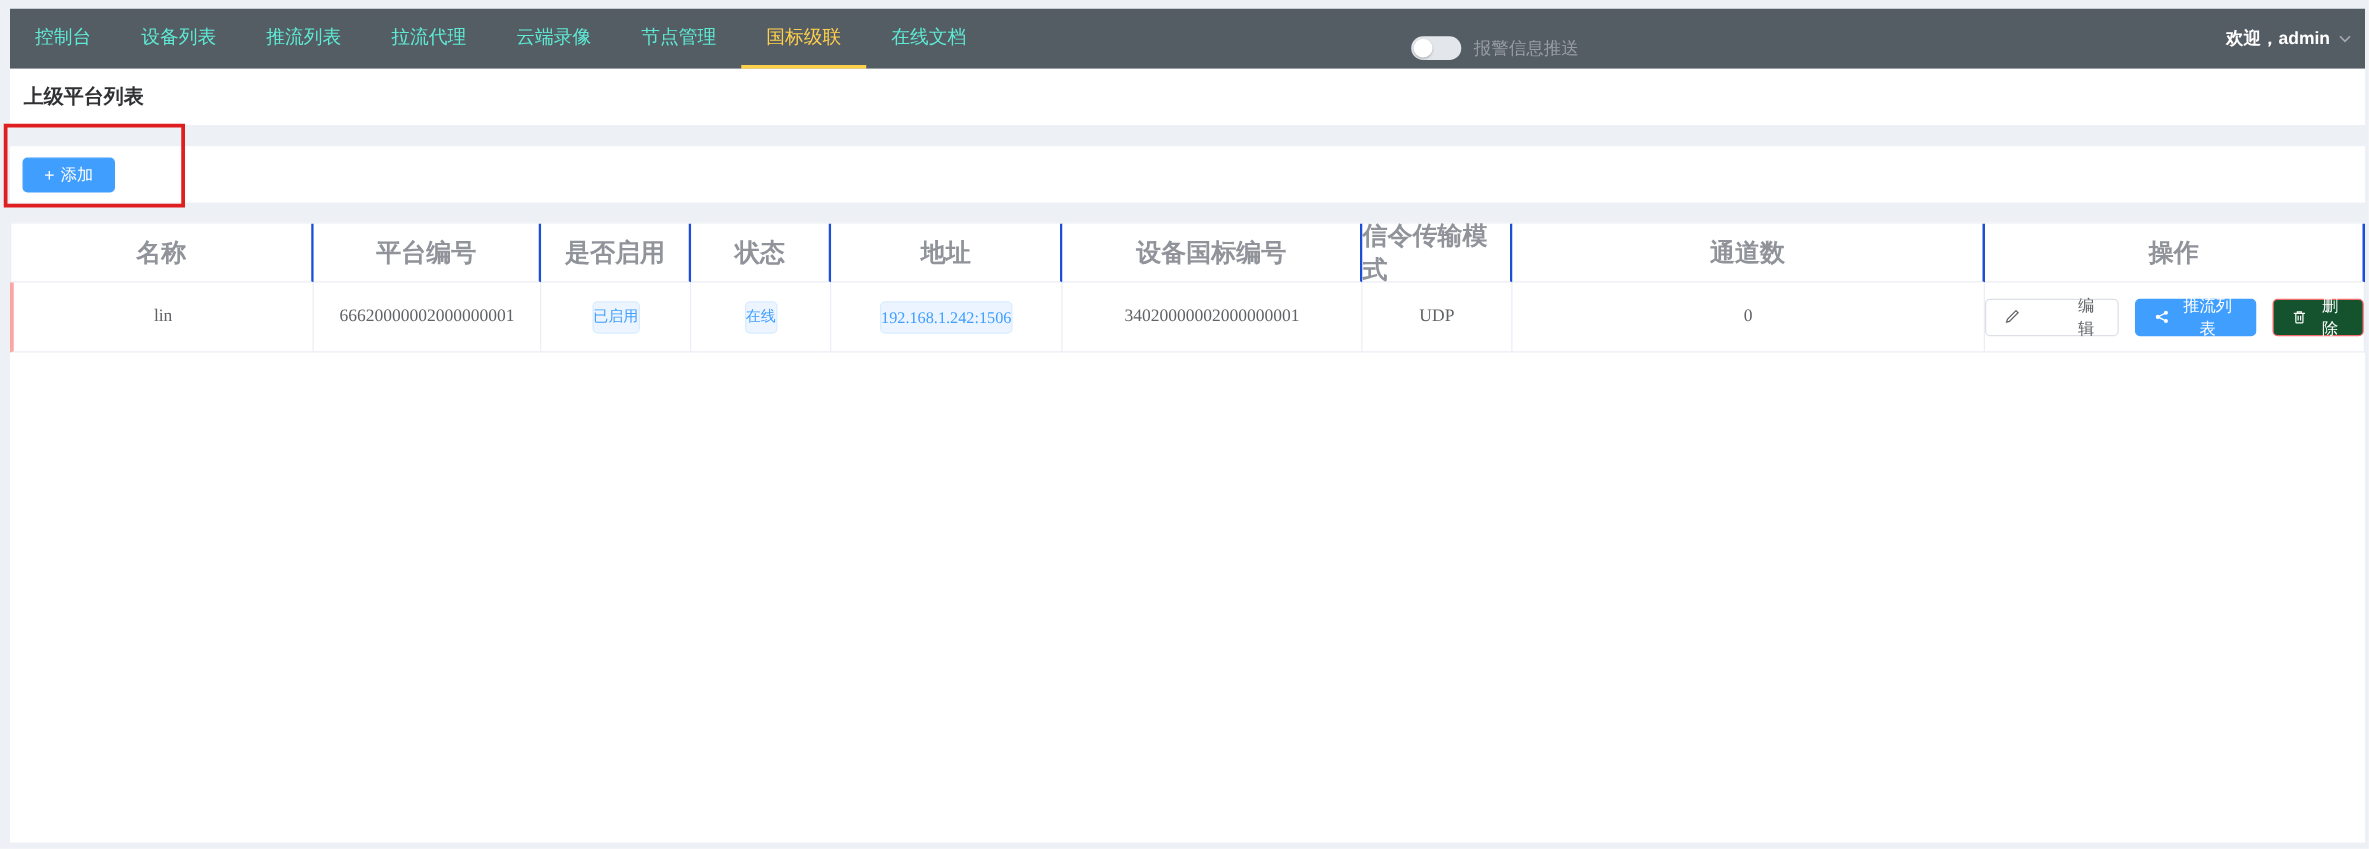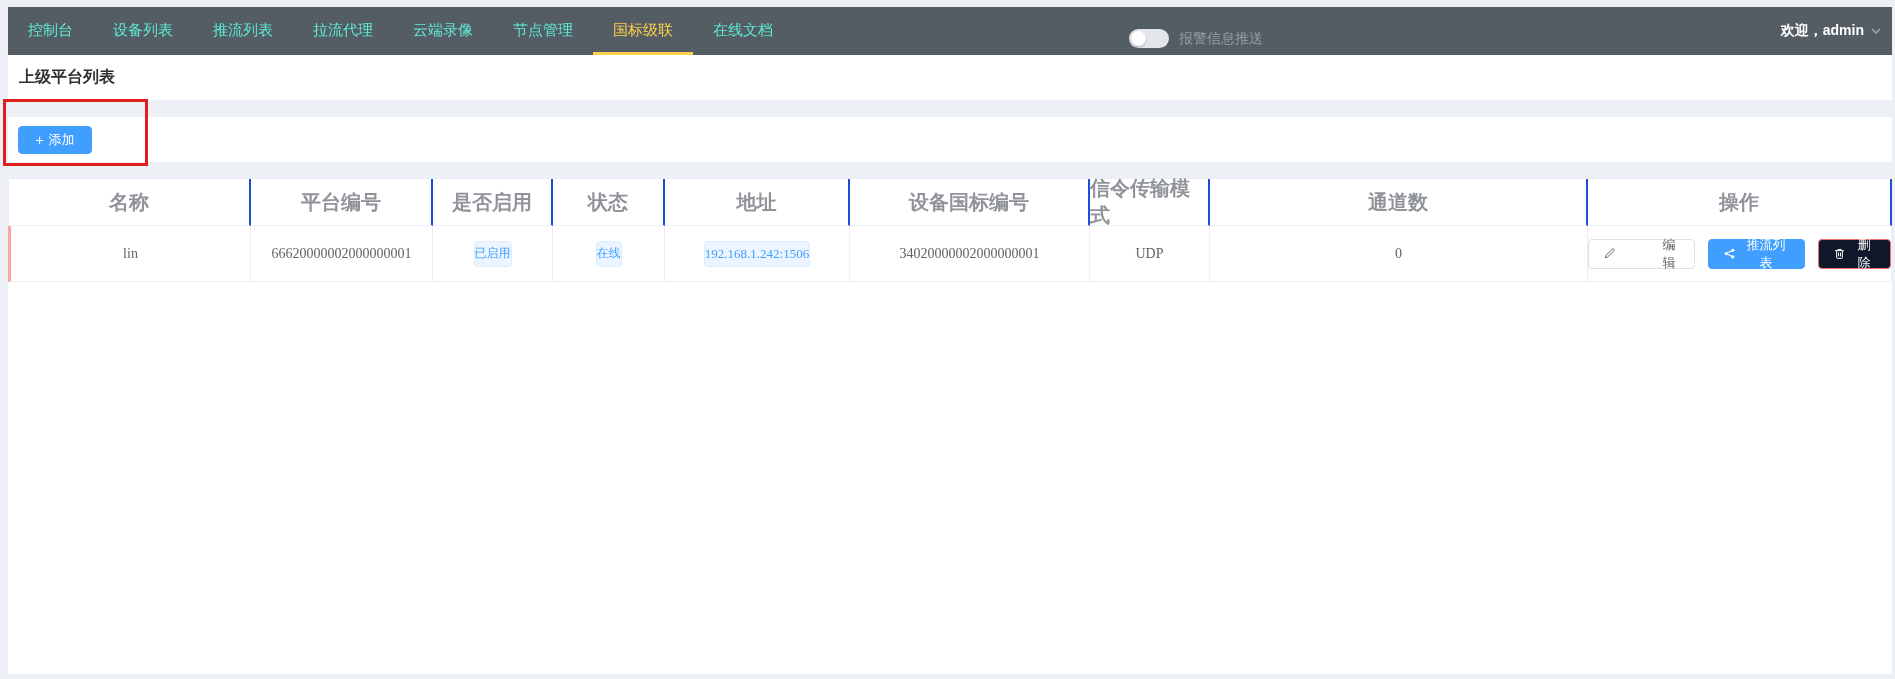--- a/index.html
+++ b/index.html
@@ -100,21 +100,21 @@
 
   .actions { display:flex; gap:13px; }
   .btn {
     height:30px; border-radius:4px; font-size:13px; cursor:pointer;
     display:inline-flex; align-items:center; justify-content:center; gap:6px;
     padding:0 14px; font-family:"Liberation Sans","DejaVu Sans",sans-serif;
   }
   .btn svg { display:block; }
   .btn-plain { background:#ffffff; border:1px solid #dcdfe6; color:#606266;gap:42px; }
   .btn-primary { background:#409eff; border:1px solid #409eff; color:#ffffff; }
-  .btn-danger { background:#0f172a; border:1px solid #f56c6c; color:#ffffff; }
+  .btn-danger { background:#14532d; border:1px solid #f56c6c; color:#ffffff; }
 </style>
 </head>
 <body>
 
 <div class="canvas">
 
   <div class="navbar">
     <div class="nav-item">控制台</div>
     <div class="nav-item">设备列表</div>
     <div class="nav-item">推流列表</div>

